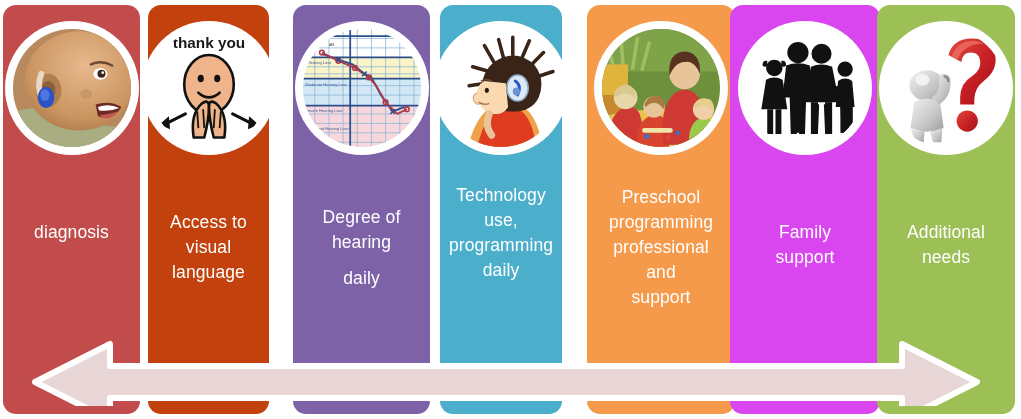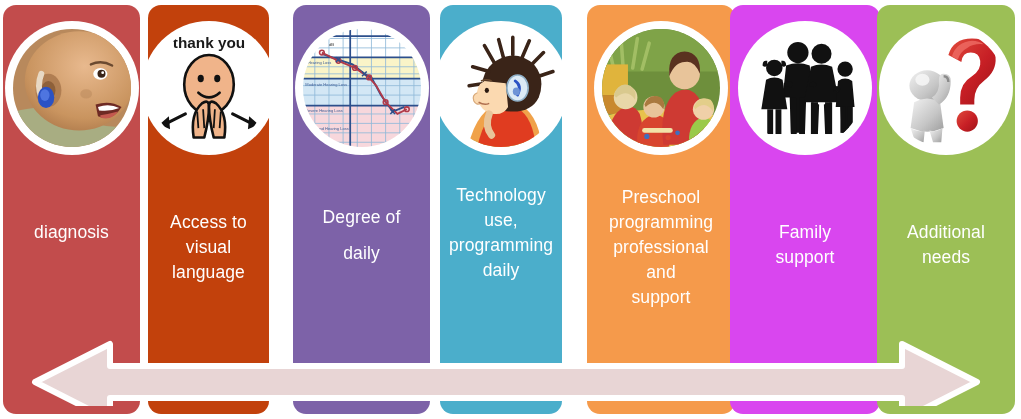--- a/index.html
+++ b/index.html
@@ -125,20 +125,21 @@
     </g>
     <g stroke="#2C4F8C" stroke-width="1.3">
       <path d="M28 24l4 4M32 24l-4 4M50 36l4 4M54 36l-4 4M74 68l4 4M78 68l-4 4"></path>
     </g>
     <text x="22" y="14" font-family="Liberation Sans, sans-serif" font-size="3.6" fill="#333">dB</text>
   </svg>
         </div>
       </div>
       <div class="plabel" style="top: 200px;">
         <div>Degree of</div>
+        <div>hearing</div>
         <span class="gapline"></span>
         <div>daily</div>
       </div>
     </div>
     <div class="panel" style="left: 440px; width: 122px; background: rgb(75, 174, 203);">
       <div class="circle-wrap" title="Cartoon of a child with spiky dark hair and a red shirt wearing a hearing aid">
         <div class="circle-inner">
   <svg viewBox="0 0 100 100" preserveAspectRatio="xMidYMid meet">
     <rect width="100" height="100" fill="#FFFFFF"></rect>
     <path d="M18 96 Q50 84 86 96 L86 100 L18 100Z" fill="#8DAE55"></path>

